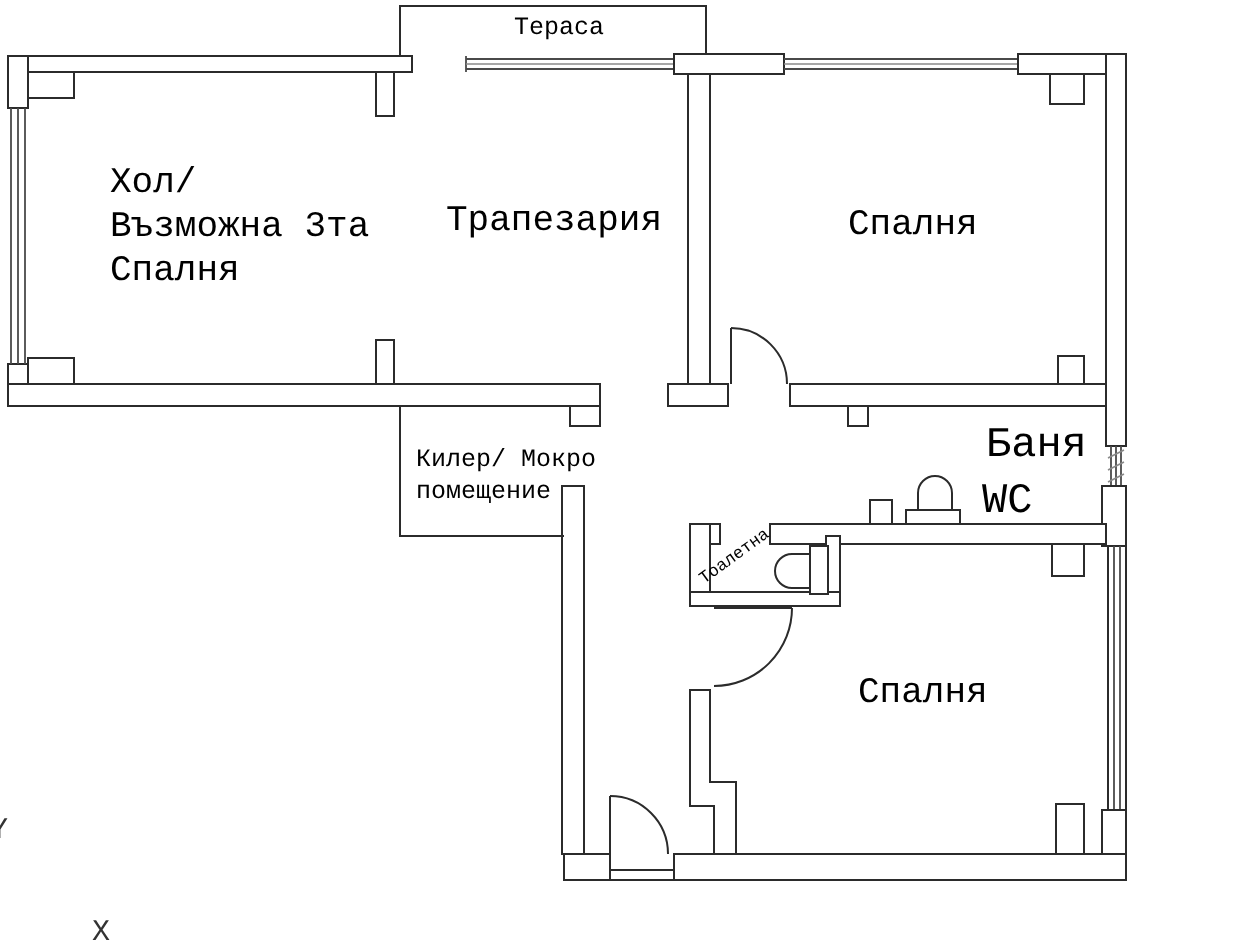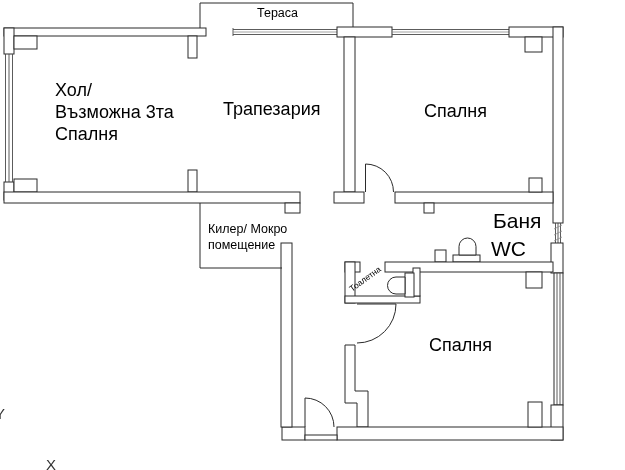--- a/index.html
+++ b/index.html
@@ -1,17 +1,17 @@
 <!DOCTYPE html>
 <html><head>
 <meta charset="utf-8">
 <style>
   html,body{margin:0;padding:0;background:#ffffff;}
   #plan-stage{position:relative;width:625px;height:470px;background:#ffffff;overflow:hidden;
-              font-family:Liberation Sans, sans-serif;}
+              font-family:Liberation Mono, monospace;}
   svg{position:absolute;left:0;top:0;}
   .wall{fill:#ffffff;stroke:#2b2b2b;stroke-width:1;}
   .thin{fill:none;stroke:#2b2b2b;stroke-width:1;}
   .win{fill:none;stroke:#4a4a4a;stroke-width:0.9;}
   .winlt{fill:none;stroke:#8a8a8a;stroke-width:0.8;}
   .arc{fill:none;stroke:#2b2b2b;stroke-width:1;}
   .fixture{fill:#ffffff;stroke:#2b2b2b;stroke-width:1;}
   text{fill:#000000;}
   .lbl{font-size:18px;}
   .lbl-sm{font-size:12.5px;}

